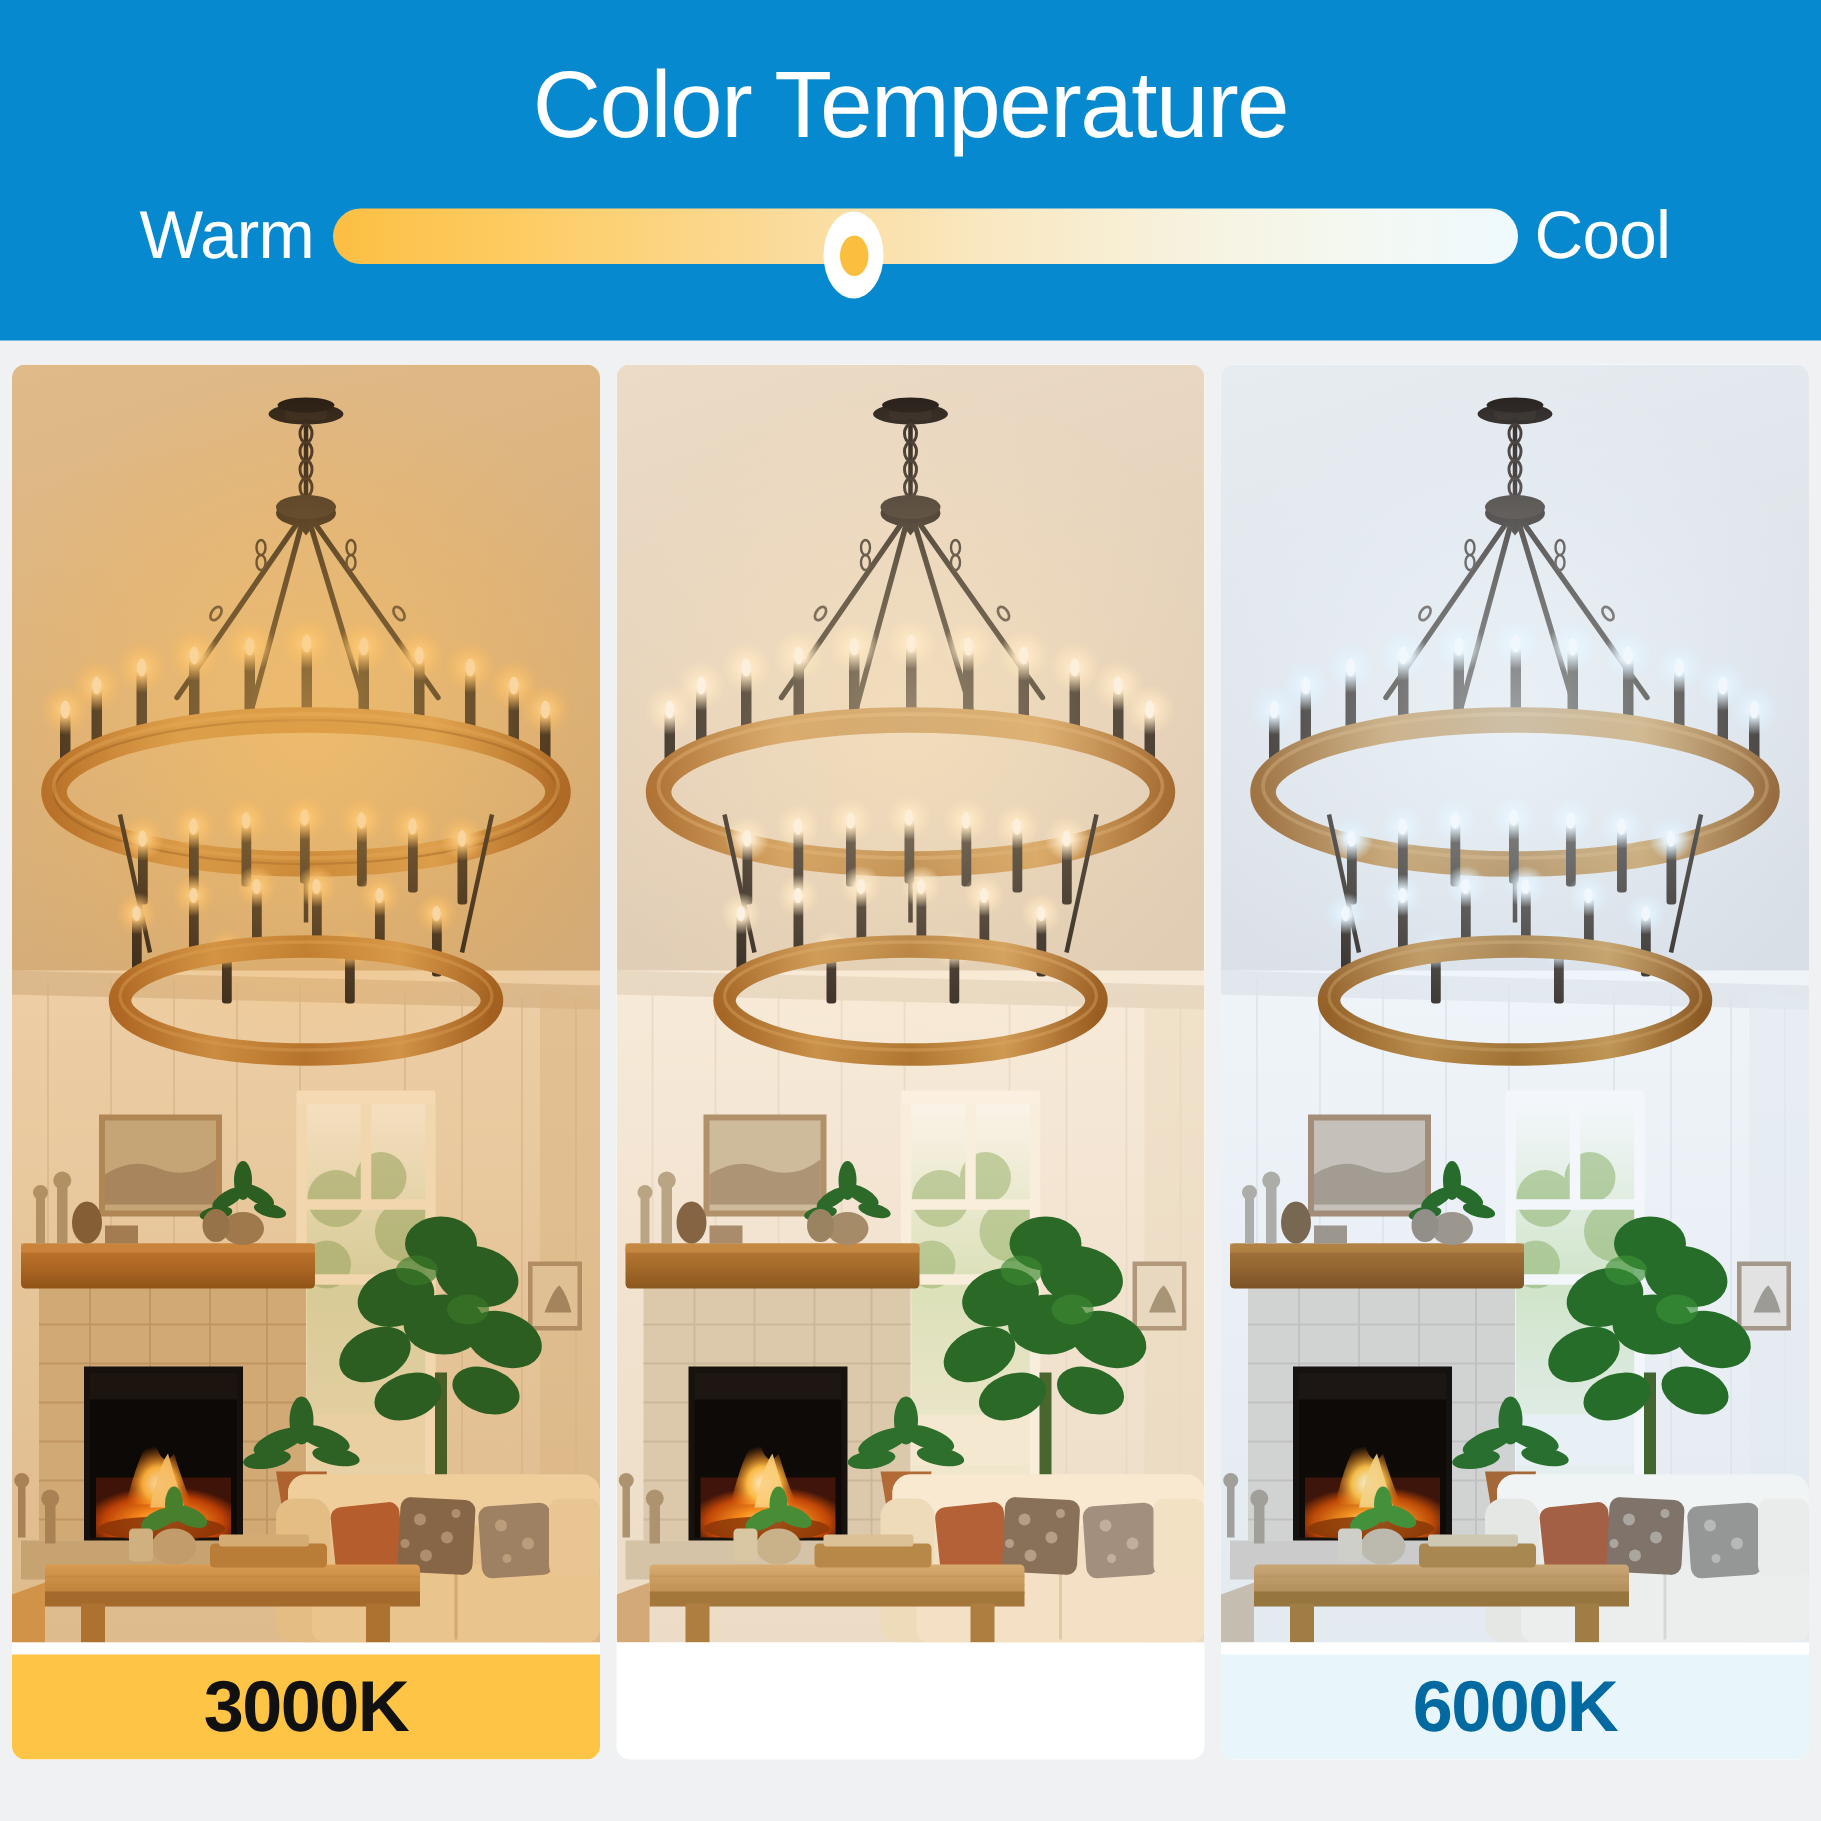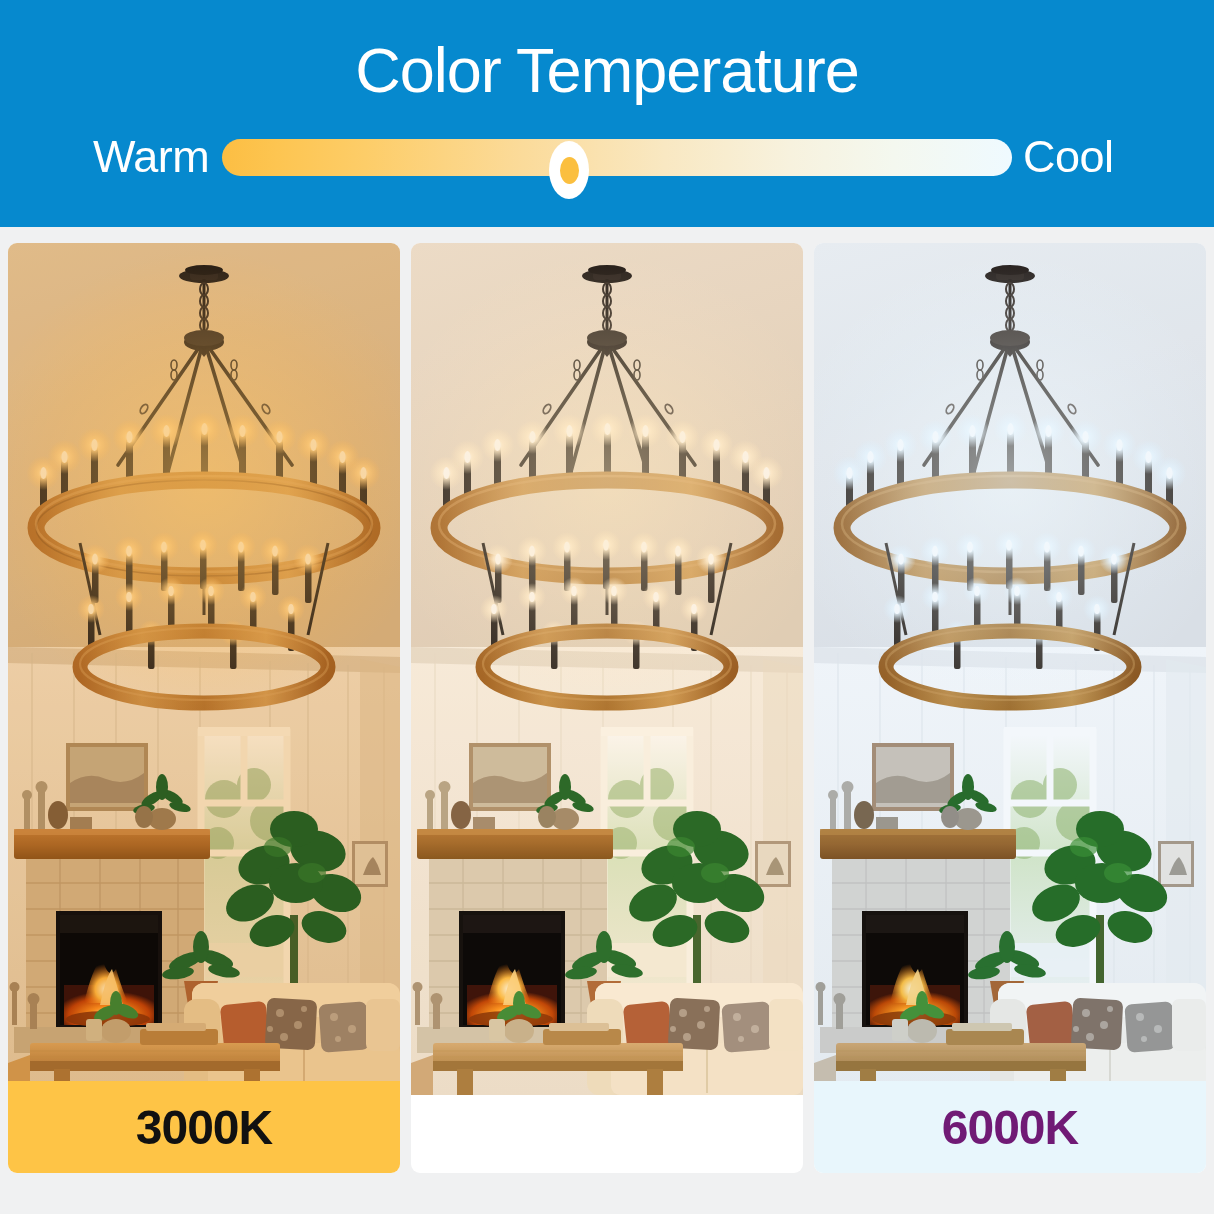--- a/index.html
+++ b/index.html
@@ -81,21 +81,21 @@
   #grade-1 { background:rgba(236,200,150,0.22); mix-blend-mode:multiply; }
   #glow-1  { position:absolute; left:0; top:0; width:392px; height:852px;
              background:radial-gradient(ellipse 74% 34% at 50% 28%, rgba(255,232,188,0.50) 0%, rgba(255,230,190,0.15) 55%, rgba(255,230,190,0) 80%);
              pointer-events:none; }
   #grade-2 { background:rgba(208,226,240,0.26); mix-blend-mode:multiply; }
   #glow-2  { position:absolute; left:0; top:0; width:392px; height:852px;
              background:radial-gradient(ellipse 74% 34% at 50% 28%, rgba(240,250,255,0.58) 0%, rgba(235,247,255,0.18) 55%, rgba(235,247,255,0) 80%);
              pointer-events:none; }
 
   .temp-label {
-    position:absolute; left:0; bottom:0; width:392px; height:92px;
+    position:absolute; left:0; bottom:0; width:392px; height:70px;
     display:flex; align-items:center; justify-content:center;
     font-size:48px; font-weight:700; color:#111111;
     letter-spacing:-1px;
   }
 </style>
 </head>
 <body style="background: rgb(240, 241, 242);">
 
 <div id="header" style="background: rgb(6, 137, 206);">
   <div id="slider-row">
@@ -1248,16 +1248,16 @@
         <g fill="#a8a49c">
           <rect x="4" y="748" width="5" height="34"></rect>
             <circle cx="6.5" cy="744" r="5"></circle>
           <rect x="22" y="760" width="7" height="26"></rect>
             <circle cx="25.5" cy="756" r="6"></circle>
         </g>
       </svg>
     </div>
     <div class="grade" id="grade-2"></div>
     <div id="glow-2"></div>
-    <div class="temp-label" style="background: rgb(232, 246, 252); color: #701a75;">6000K</div>
+    <div class="temp-label" style="background: rgb(232, 246, 252); color: #0369a1;">6000K</div>
   </div>
 
 </div>
 
 </body></html>

